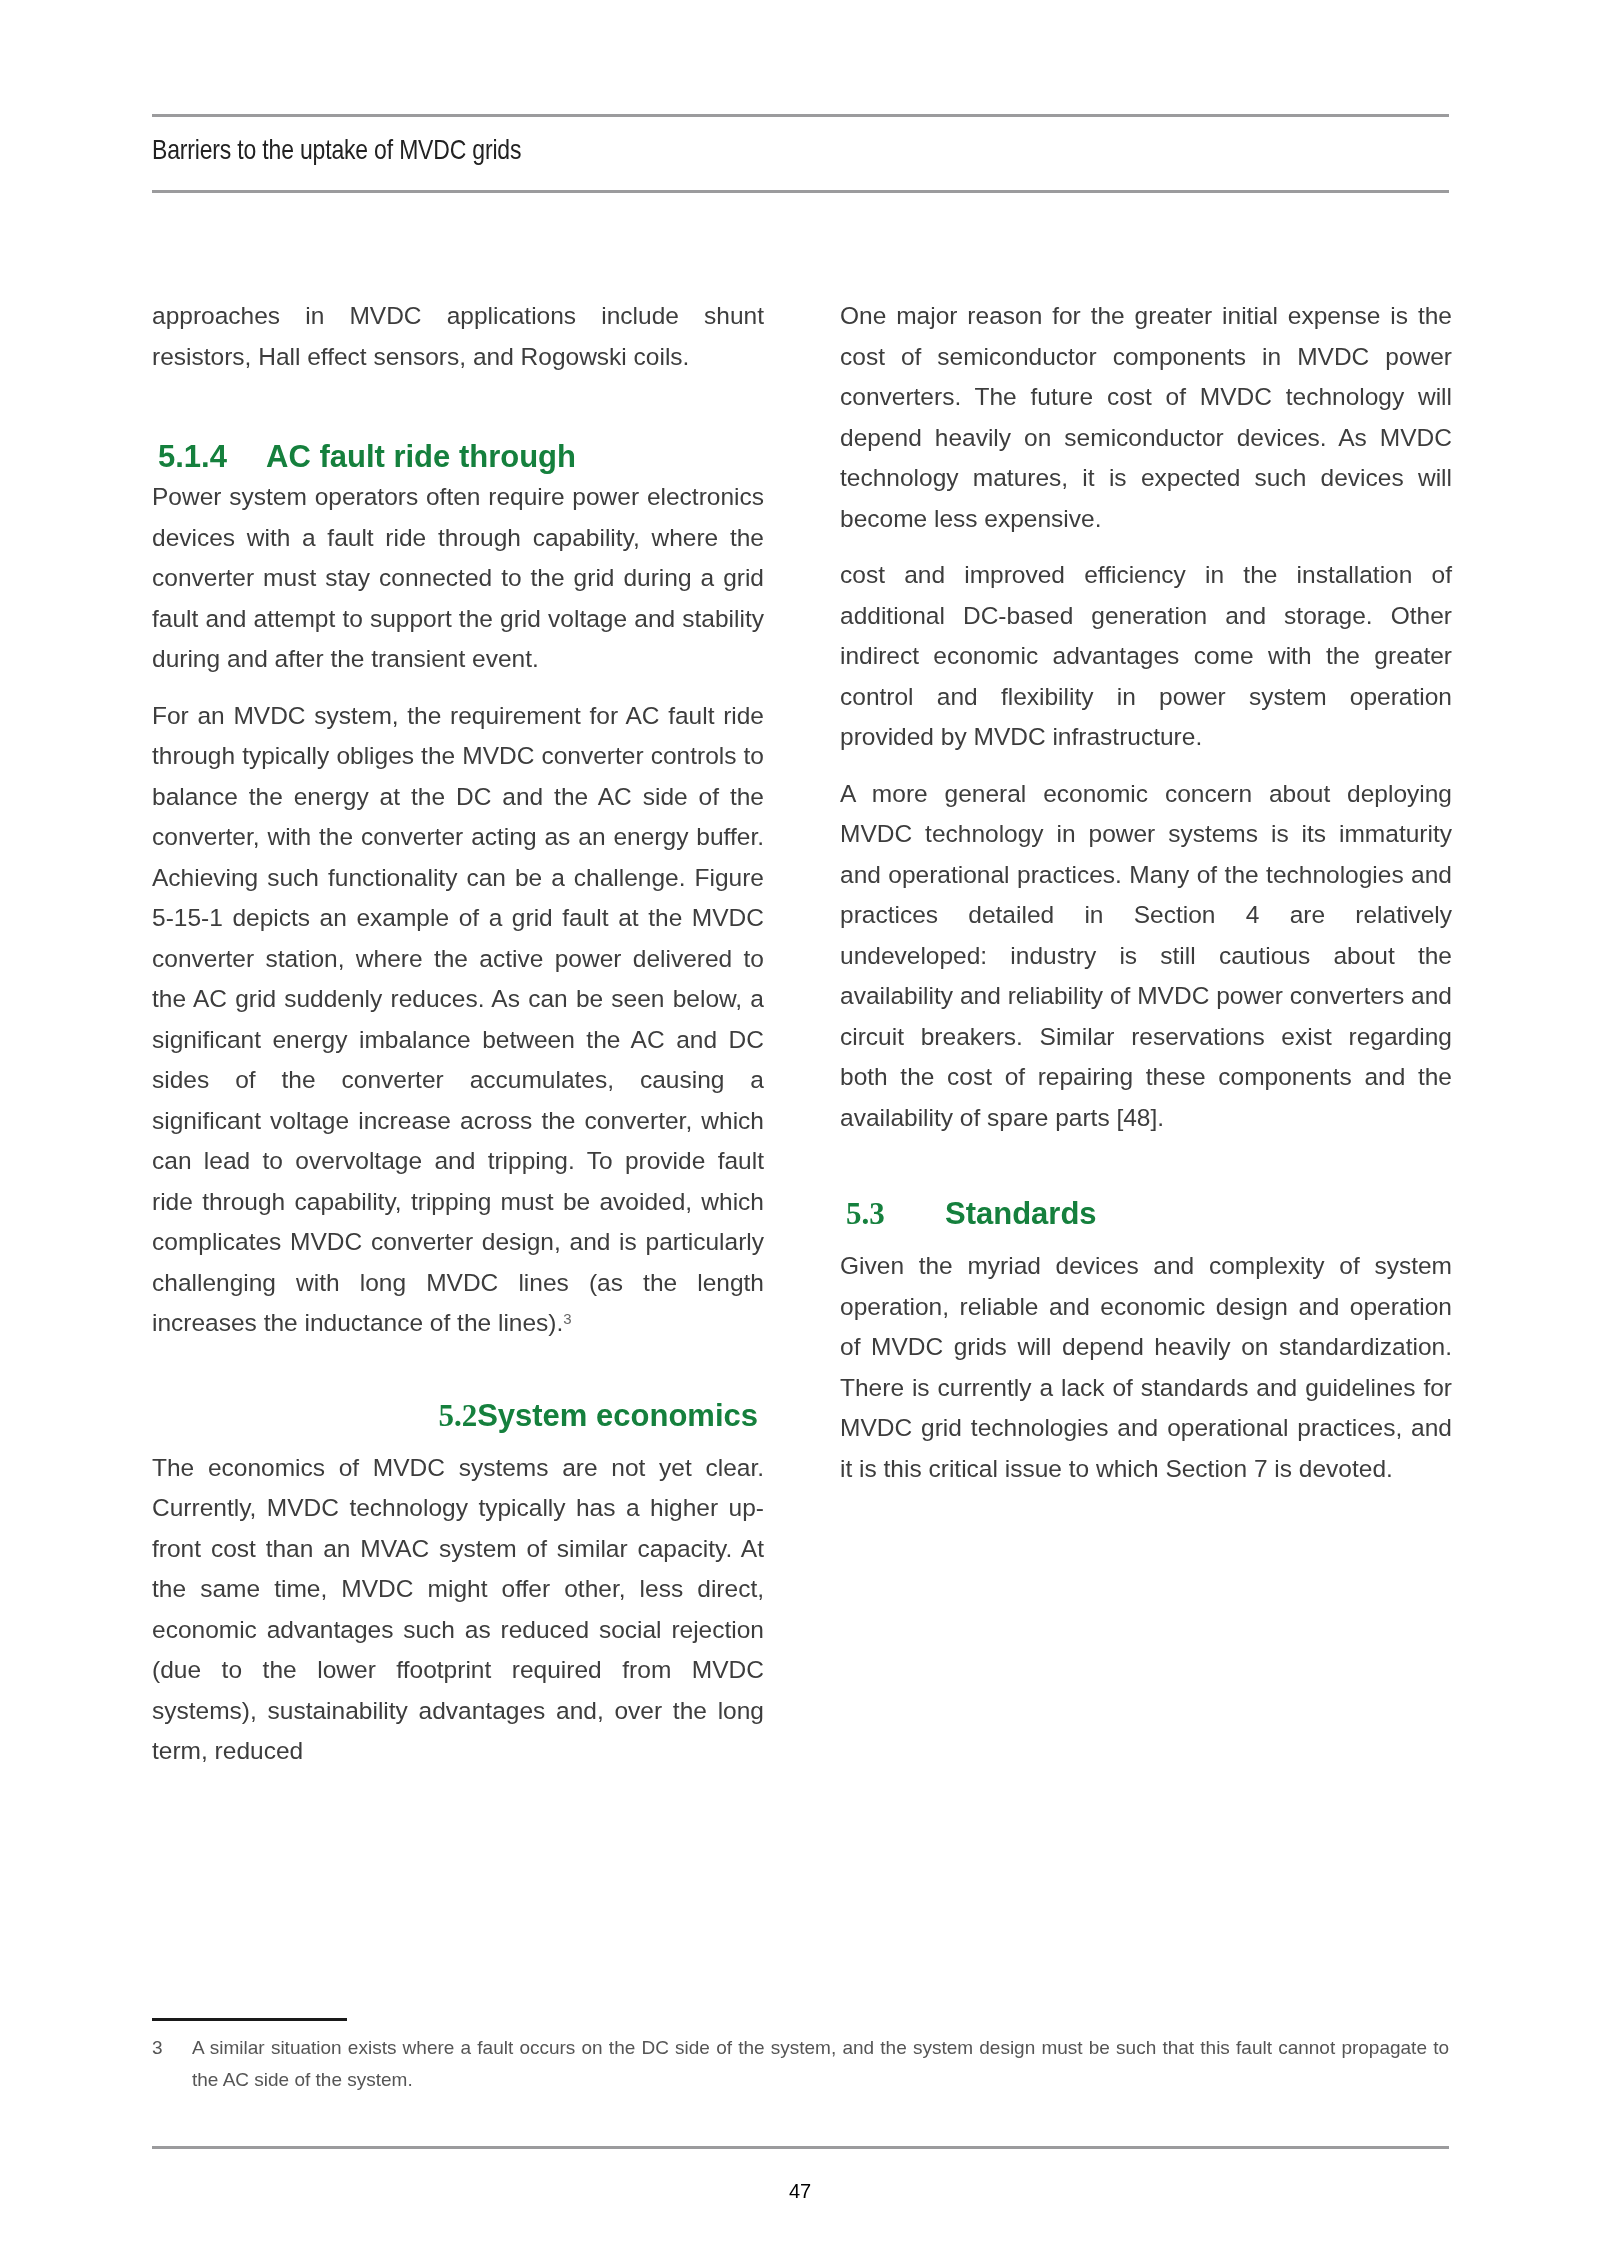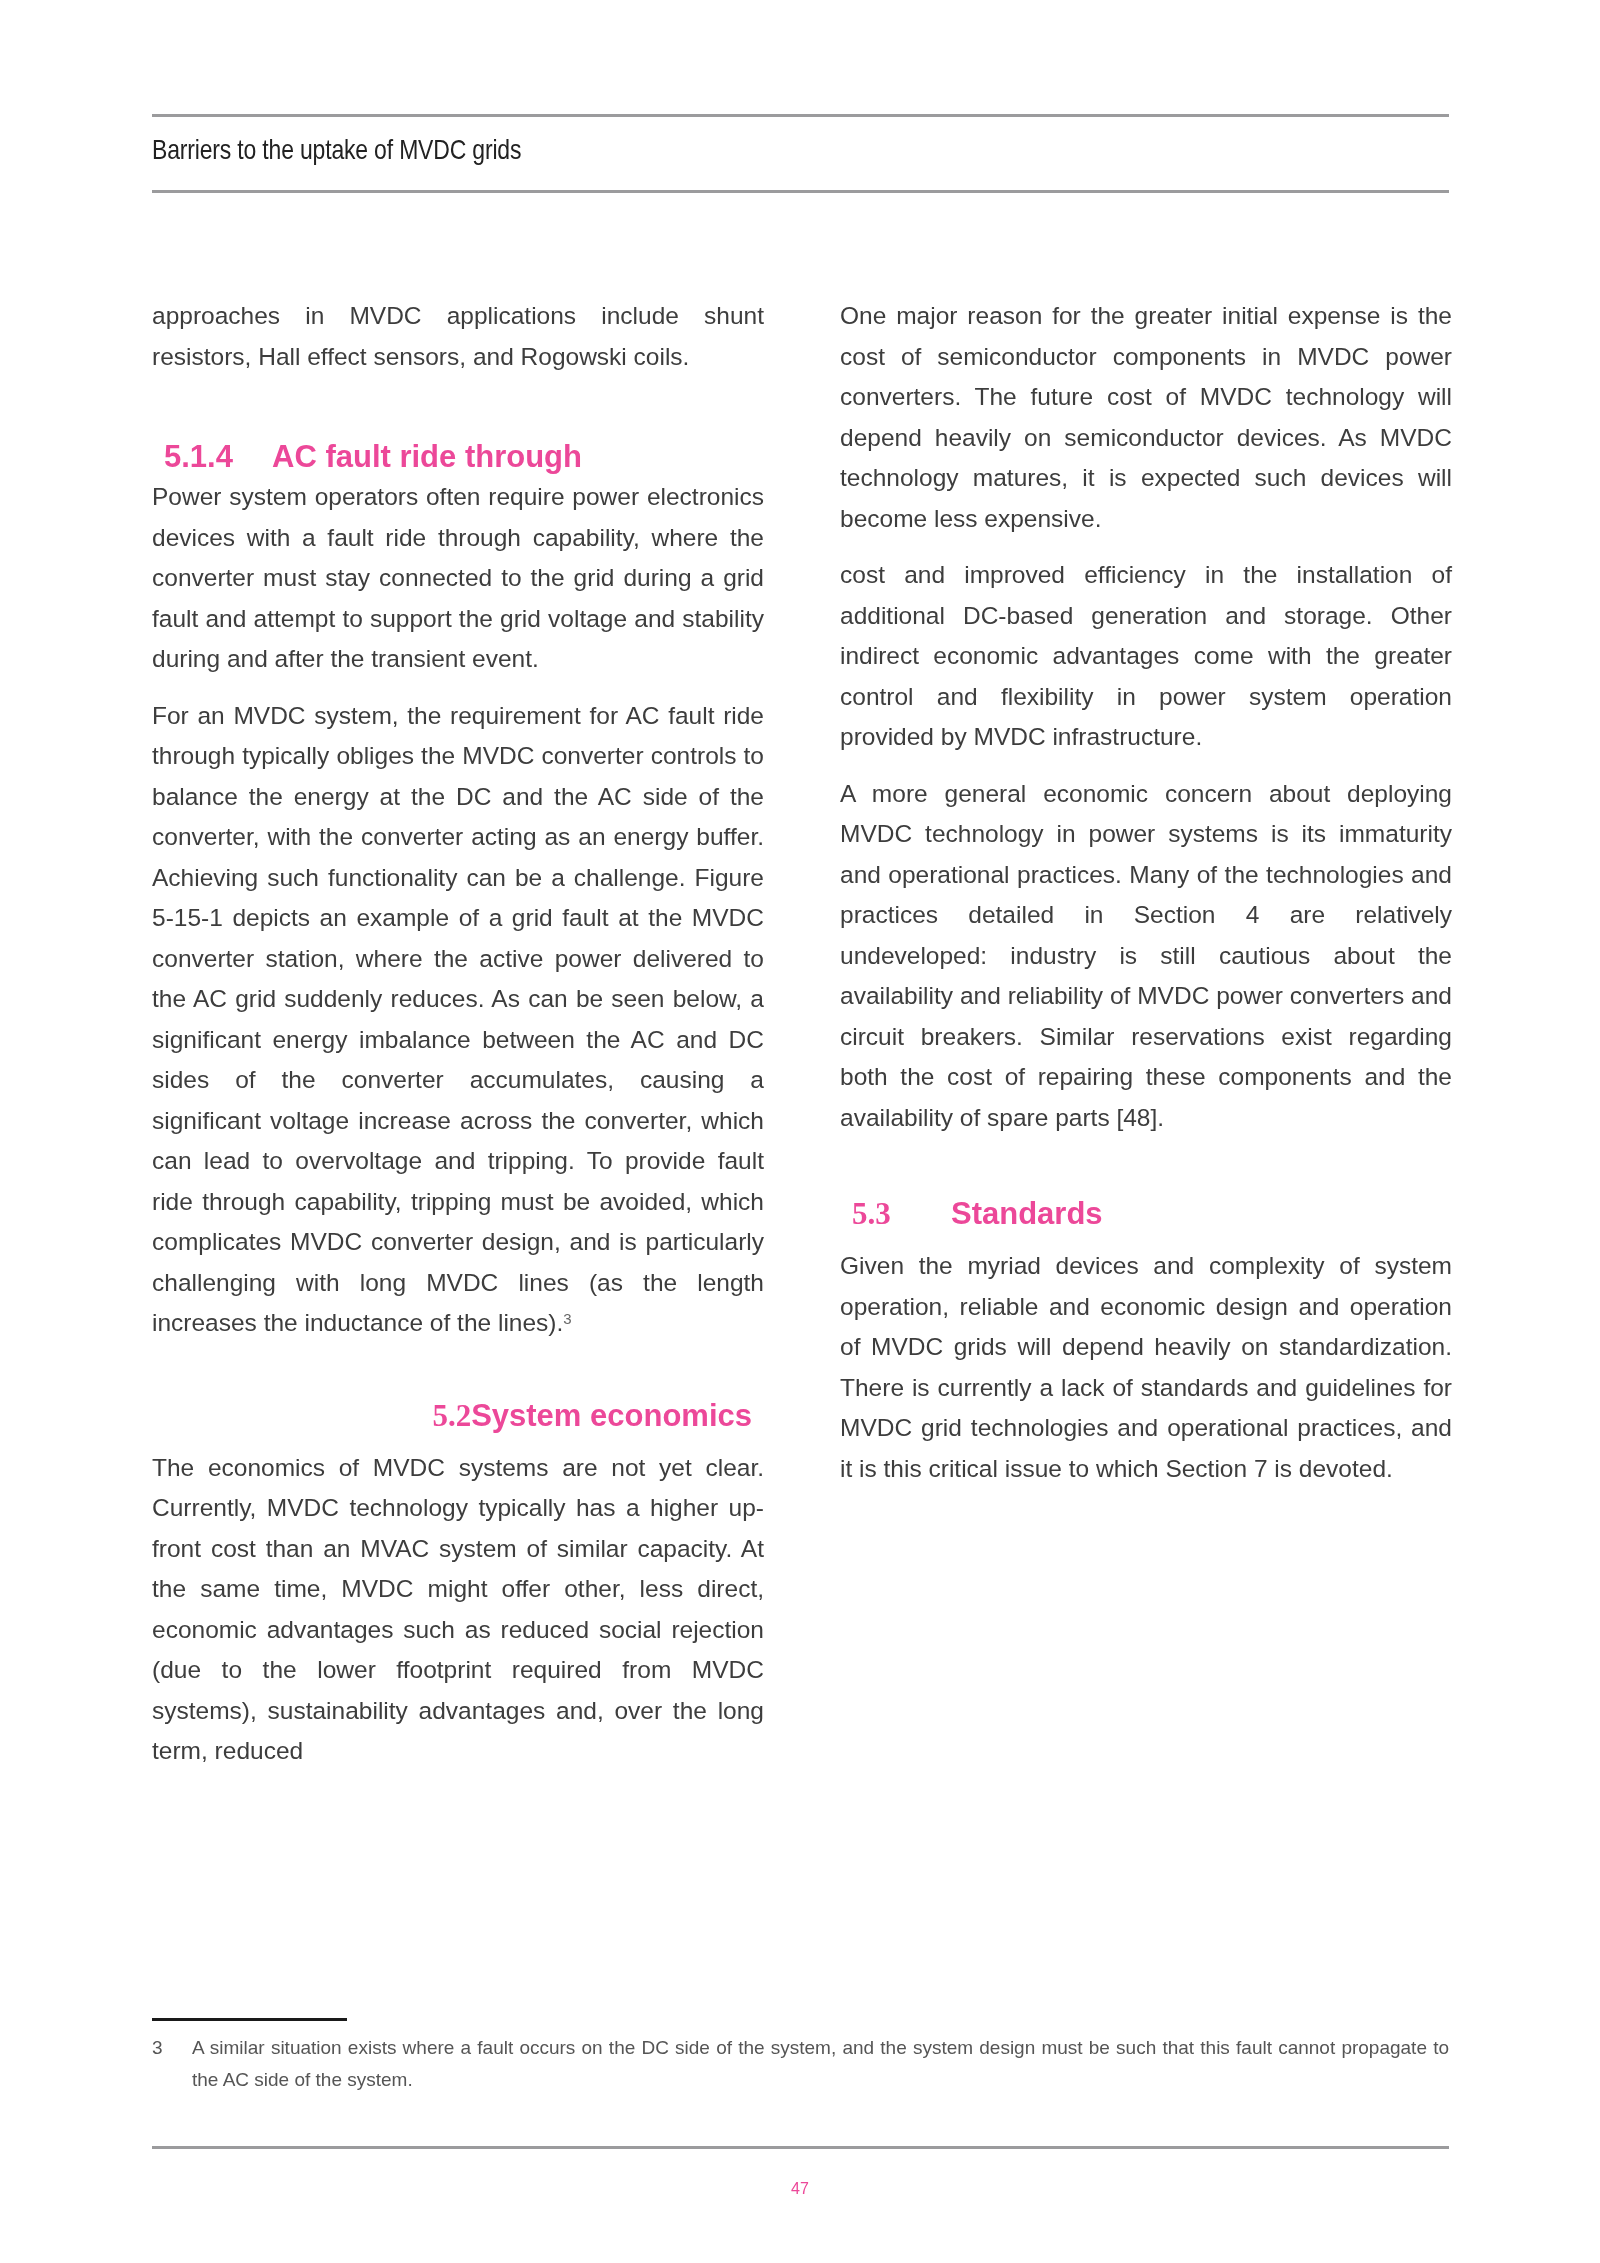--- a/index.html
+++ b/index.html
@@ -9,34 +9,34 @@
   .rule.top1 { top: 114px; }
   .rule.top2 { top: 190px; }
   .rule.bottom { top: 2146px; }
   .running-head { position: absolute; left: 152px; top: 134px; font-size: 28px; color: #222;
                   transform: scaleX(0.82); transform-origin: left top; letter-spacing: -0.2px; white-space: nowrap; }
   .col { position: absolute; top: 296px; width: 612px; }
   .col.left { left: 152px; }
   .col.right { left: 840px; }
   p { margin: 0 0 16px 0; font-size: 24.5px; line-height: 40.5px; text-align: justify; color: #3d3d3d;
       font-weight: 300; }
-  h3 { margin: 12px; font-size: 31px; line-height: 40px; font-weight: bold; color: #ec4899; }
+  h3 { margin: 6px; font-size: 31px; line-height: 40px; font-weight: bold; color: #15803d; }
   h3 .num { display: inline-block; }
   .h-514 { margin-top: 60px; margin-bottom: 0; }
   .h-514 .num { width: 108px; }
   .h-52 { margin-top: 52px; margin-bottom: 12px; text-align: right; }
   .h-52 .num, .h-53 .num { width: 99px; font-family: Liberation Serif, serif; }
   .h-53 { margin-top: 56px; margin-bottom: 12px; }
   sup { font-size: 15px; vertical-align: top; position: relative; top: -4px; color: #666; }
   .fn-rule { position: absolute; left: 152px; top: 2018px; width: 195px; height: 3px; background: #1a1a1a; }
   .footnote { position: absolute; left: 152px; top: 2032px; width: 1297px; font-size: 19px; line-height: 32px;
               color: #555; display: flex; }
   .footnote .fn-num { width: 40px; flex: 0 0 40px; }
   .footnote .fn-text { flex: 1; text-align: justify; }
-  .page-number { position: absolute; left: 0; width: 1600px; top: 2180px; text-align: center; font-size: 16px; color: #ec4899; }
+  .page-number { position: absolute; left: 0; width: 1600px; top: 2180px; text-align: center; font-size: 20px; color: #000000; }
 </style>
 </head>
 <body>
 
 <div class="rule top1"></div>
 <div class="running-head">Barriers to the uptake of MVDC grids</div>
 <div class="rule top2"></div>
 
 <div class="col left">
   <p>approaches in MVDC applications include shunt resistors, Hall effect sensors, and Rogowski coils.</p>

